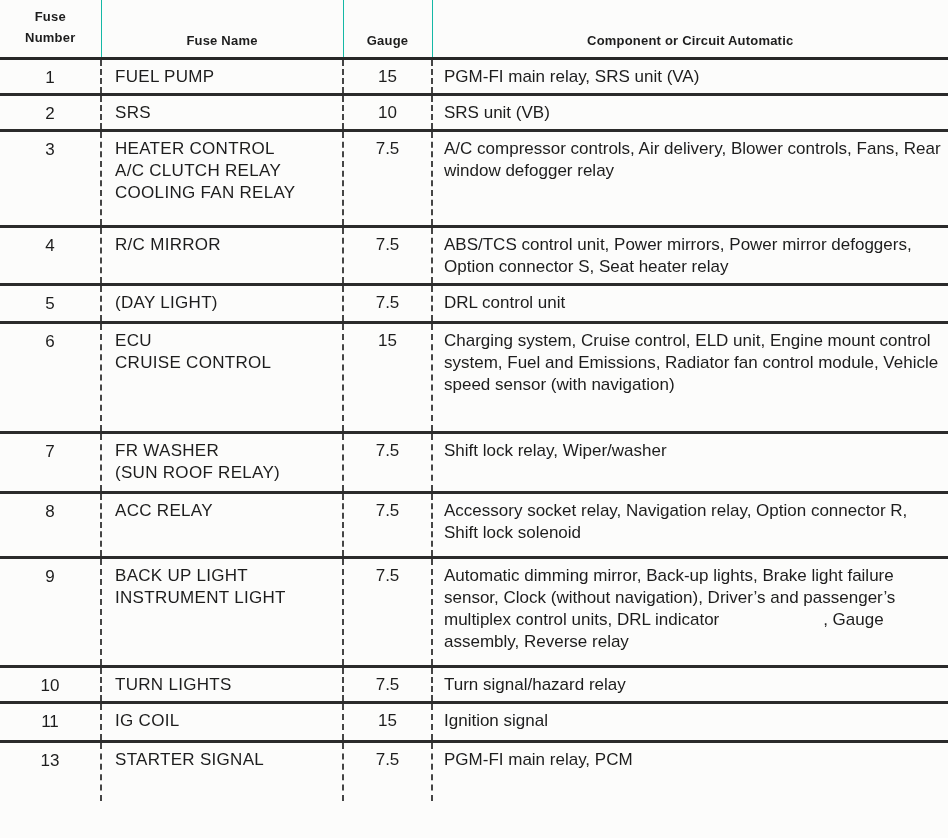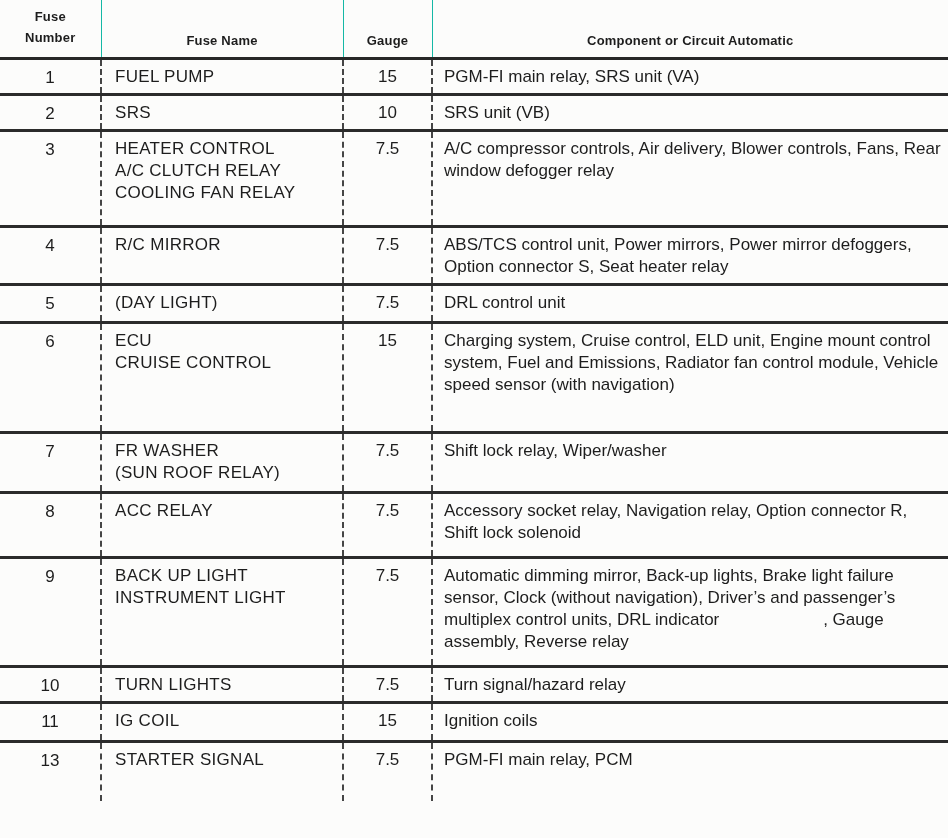--- a/index.html
+++ b/index.html
@@ -139,21 +139,21 @@
     <tr style="height:31px;">
       <td class="num-cell">10</td>
       <td class="name-cell">TURN LIGHTS</td>
       <td class="amps-cell">7.5</td>
       <td class="comp-cell">Turn signal/hazard relay</td>
     </tr>
     <tr style="height:39px;">
       <td class="num-cell">11</td>
       <td class="name-cell">IG COIL</td>
       <td class="amps-cell">15</td>
-      <td class="comp-cell">Ignition coils</td>
+      <td class="comp-cell">Ignition signal</td>
     </tr>
     <tr style="height:60px;">
       <td class="num-cell">13</td>
       <td class="name-cell">STARTER SIGNAL</td>
       <td class="amps-cell">7.5</td>
       <td class="comp-cell">PGM-FI main relay, PCM</td>
     </tr>
   </tbody>
 </table>
 

